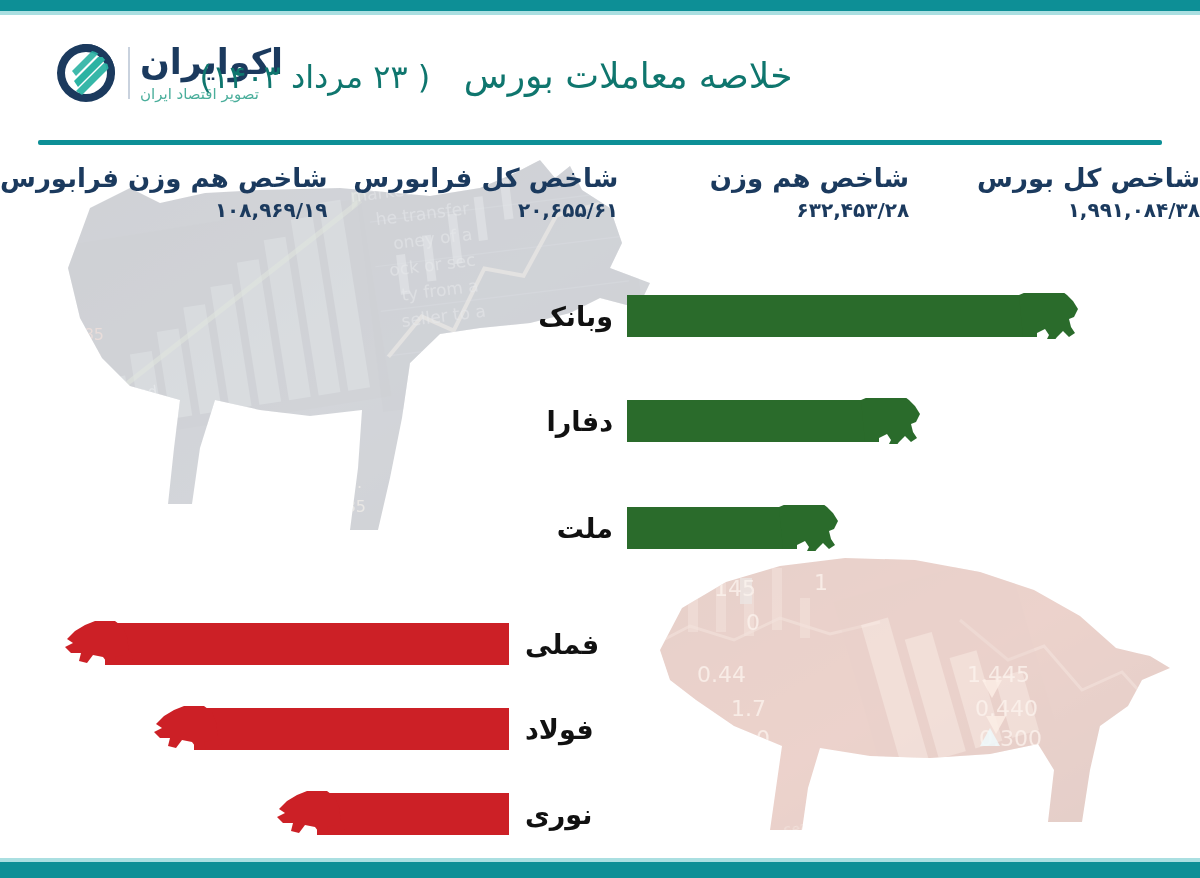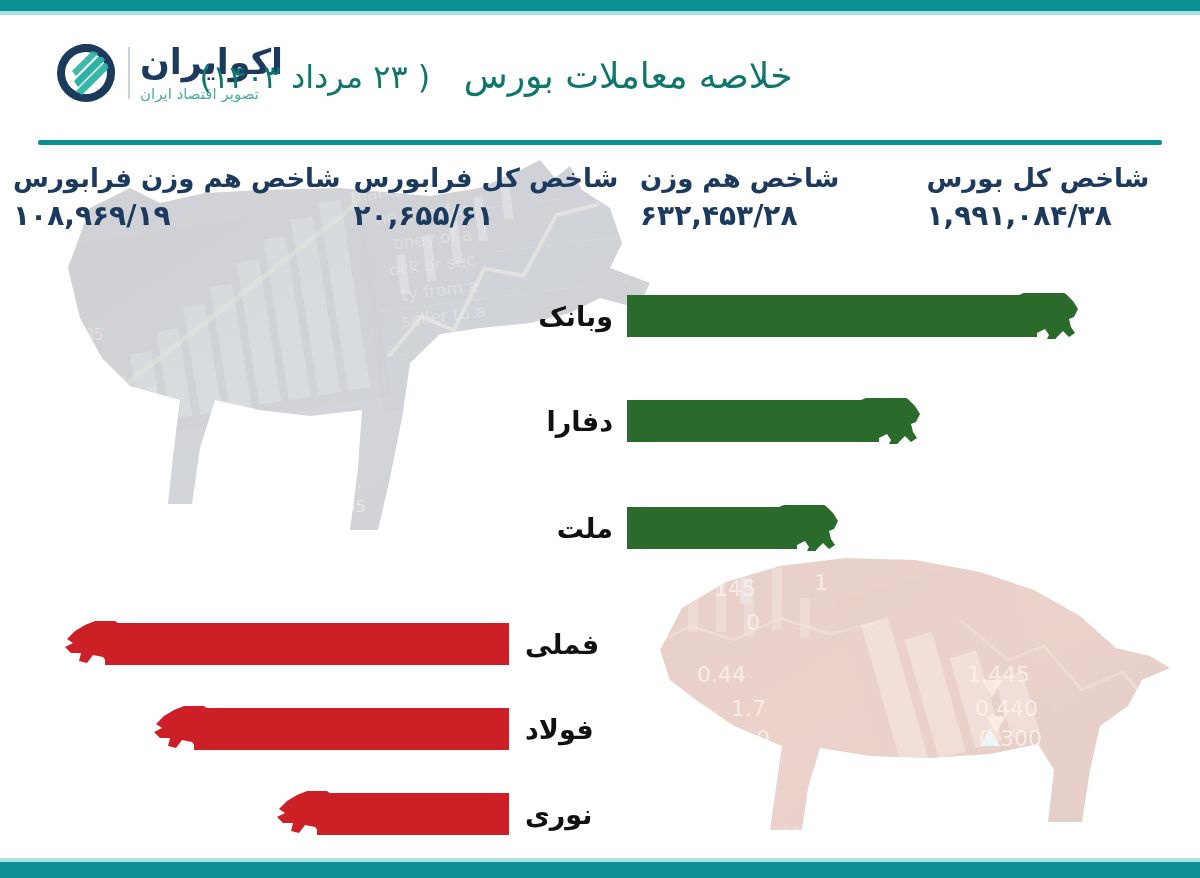--- a/index.html
+++ b/index.html
@@ -114,33 +114,32 @@
   .stats-row {
     position: absolute;
     left: 0; top: 162px;
     width: 1200px; height: 96px;
     display: flex;
     flex-direction: row;
     direction: rtl;
   }
   .stat-cell {
     flex: 1 1 0;
-    text-align: left;
+    text-align: right;
     color: #1b3a5e;
     direction: rtl;
-    padding-left: 13px;
   }
   .stat-label {
     font-size: 26px;
     font-weight: bold;
     line-height: 1.25;
     white-space: nowrap;
   }
   .stat-value {
-    font-size: 28px;
+    font-size: 20px;
     font-weight: bold;
     line-height: 1.25;
     margin-top: 3px;
     white-space: nowrap;
     letter-spacing: 0.5px;
   }
 
   
   .watermark {
     position: absolute;

